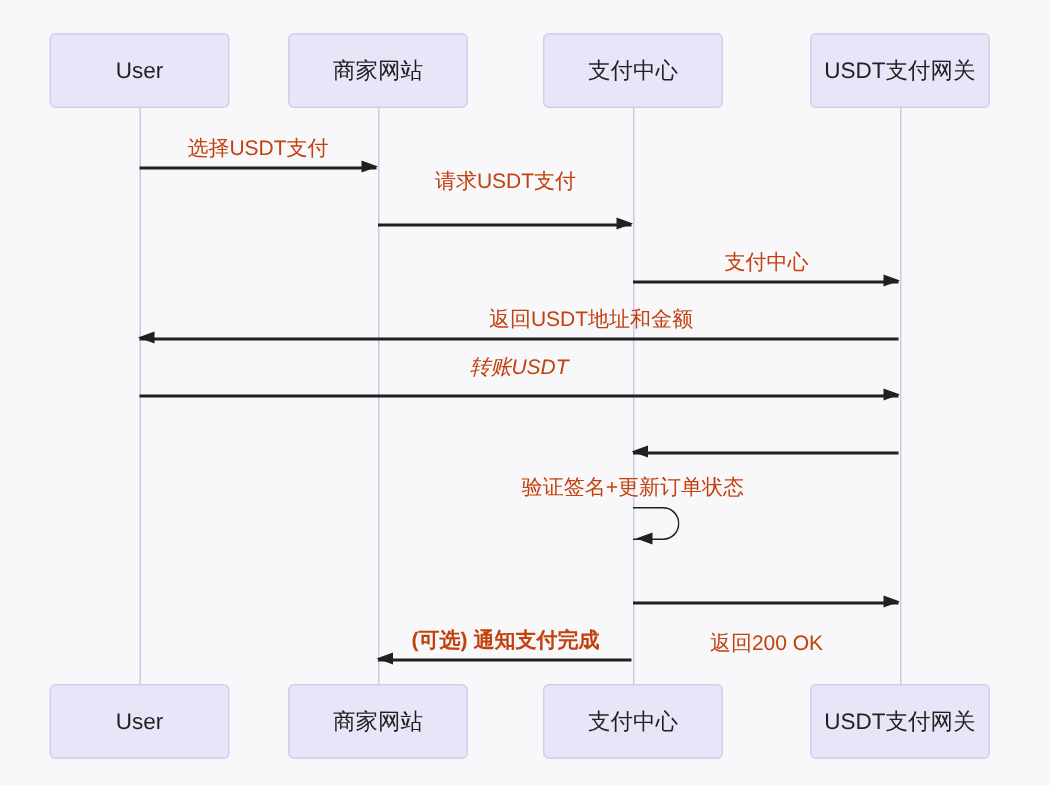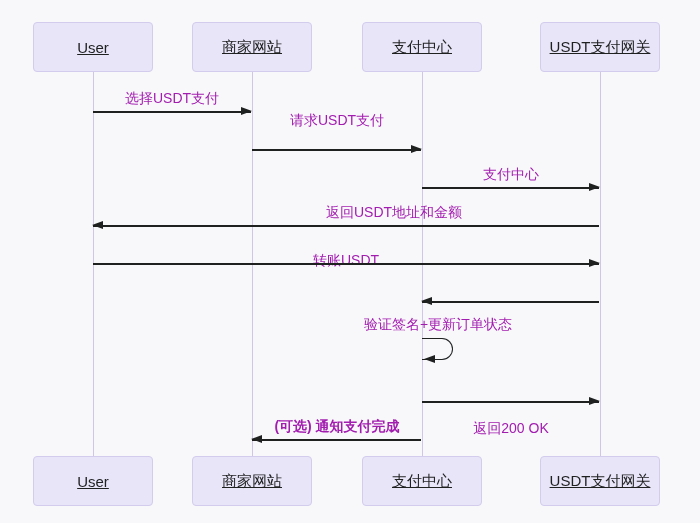--- a/index.html
+++ b/index.html
@@ -22,36 +22,35 @@
     height: 50px;
     background: #e8e5f9;
     border: 1px solid #d3ccec;
     border-radius: 4px;
     display: flex;
     align-items: center;
     justify-content: center;
     font-size: 15px;
     color: #1f2020;
     z-index: 3;
-    text-decoration: underline;
   }
   .lifeline {
     position: absolute;
     top: 72px;
     width: 1px;
     height: 384px;
     background: #cfc6ea;
     z-index: 1;
   }
   .msg-label {
     position: absolute;
     transform: translateX(-50%);
     font-size: 14px;
     white-space: nowrap;
-    color: #a21caf;
+    color: #c2410c;
     z-index: 2;
   }
   .arrow {
     position: absolute;
     height: 1.5px;
     background: #1f2020;
     z-index: 2;
   }
   .arrow.right::after {
     content: "";
@@ -137,26 +136,26 @@
 
   <div class="msg-label" style="left:337px; top:112px;">请求USDT支付</div>
   <div class="arrow right" style="left:252px; top:149px; width:169px;"></div>
 
   <div class="msg-label" style="left:511px; top:166px;">支付中心</div>
   <div class="arrow right" style="left:422px; top:187px; width:177px;"></div>
 
   <div class="msg-label" style="left:346px; top:204px;margin-left:48px;">返回USDT地址和金额</div>
   <div class="arrow left" style="left:93px; top:225px; width:506px;"></div>
 
-  <div class="msg-label" style="left:346px; top:252px;">转账USDT</div>
+  <div class="msg-label" style="left:346px; top:236px;font-style:italic;">转账USDT</div>
   <div class="arrow right" style="left:93px; top:263px; width:506px;"></div>
 
   <div class="arrow left" style="left:422px; top:301px; width:177px;"></div>
 
-  <div class="msg-label" style="left:422px; top:316px;margin-left:16px;">验证签名+更新订单状态</div>
+  <div class="msg-label" style="left:422px; top:316px;">验证签名+更新订单状态</div>
   <div class="self-loop-curve"></div>
   <div class="self-loop-arrowhead"></div>
 
   <div class="msg-label" style="left:511px; top:380px;margin-top:40px;">返回200 OK</div>
   <div class="arrow right" style="left:422px; top:401px; width:177px;"></div>
 
   <div class="msg-label" style="left:337px; top:418px;font-weight:bold;">(可选) 通知支付完成</div>
   <div class="arrow left" style="left:252px; top:439px; width:169px;"></div>
 
 </div>

